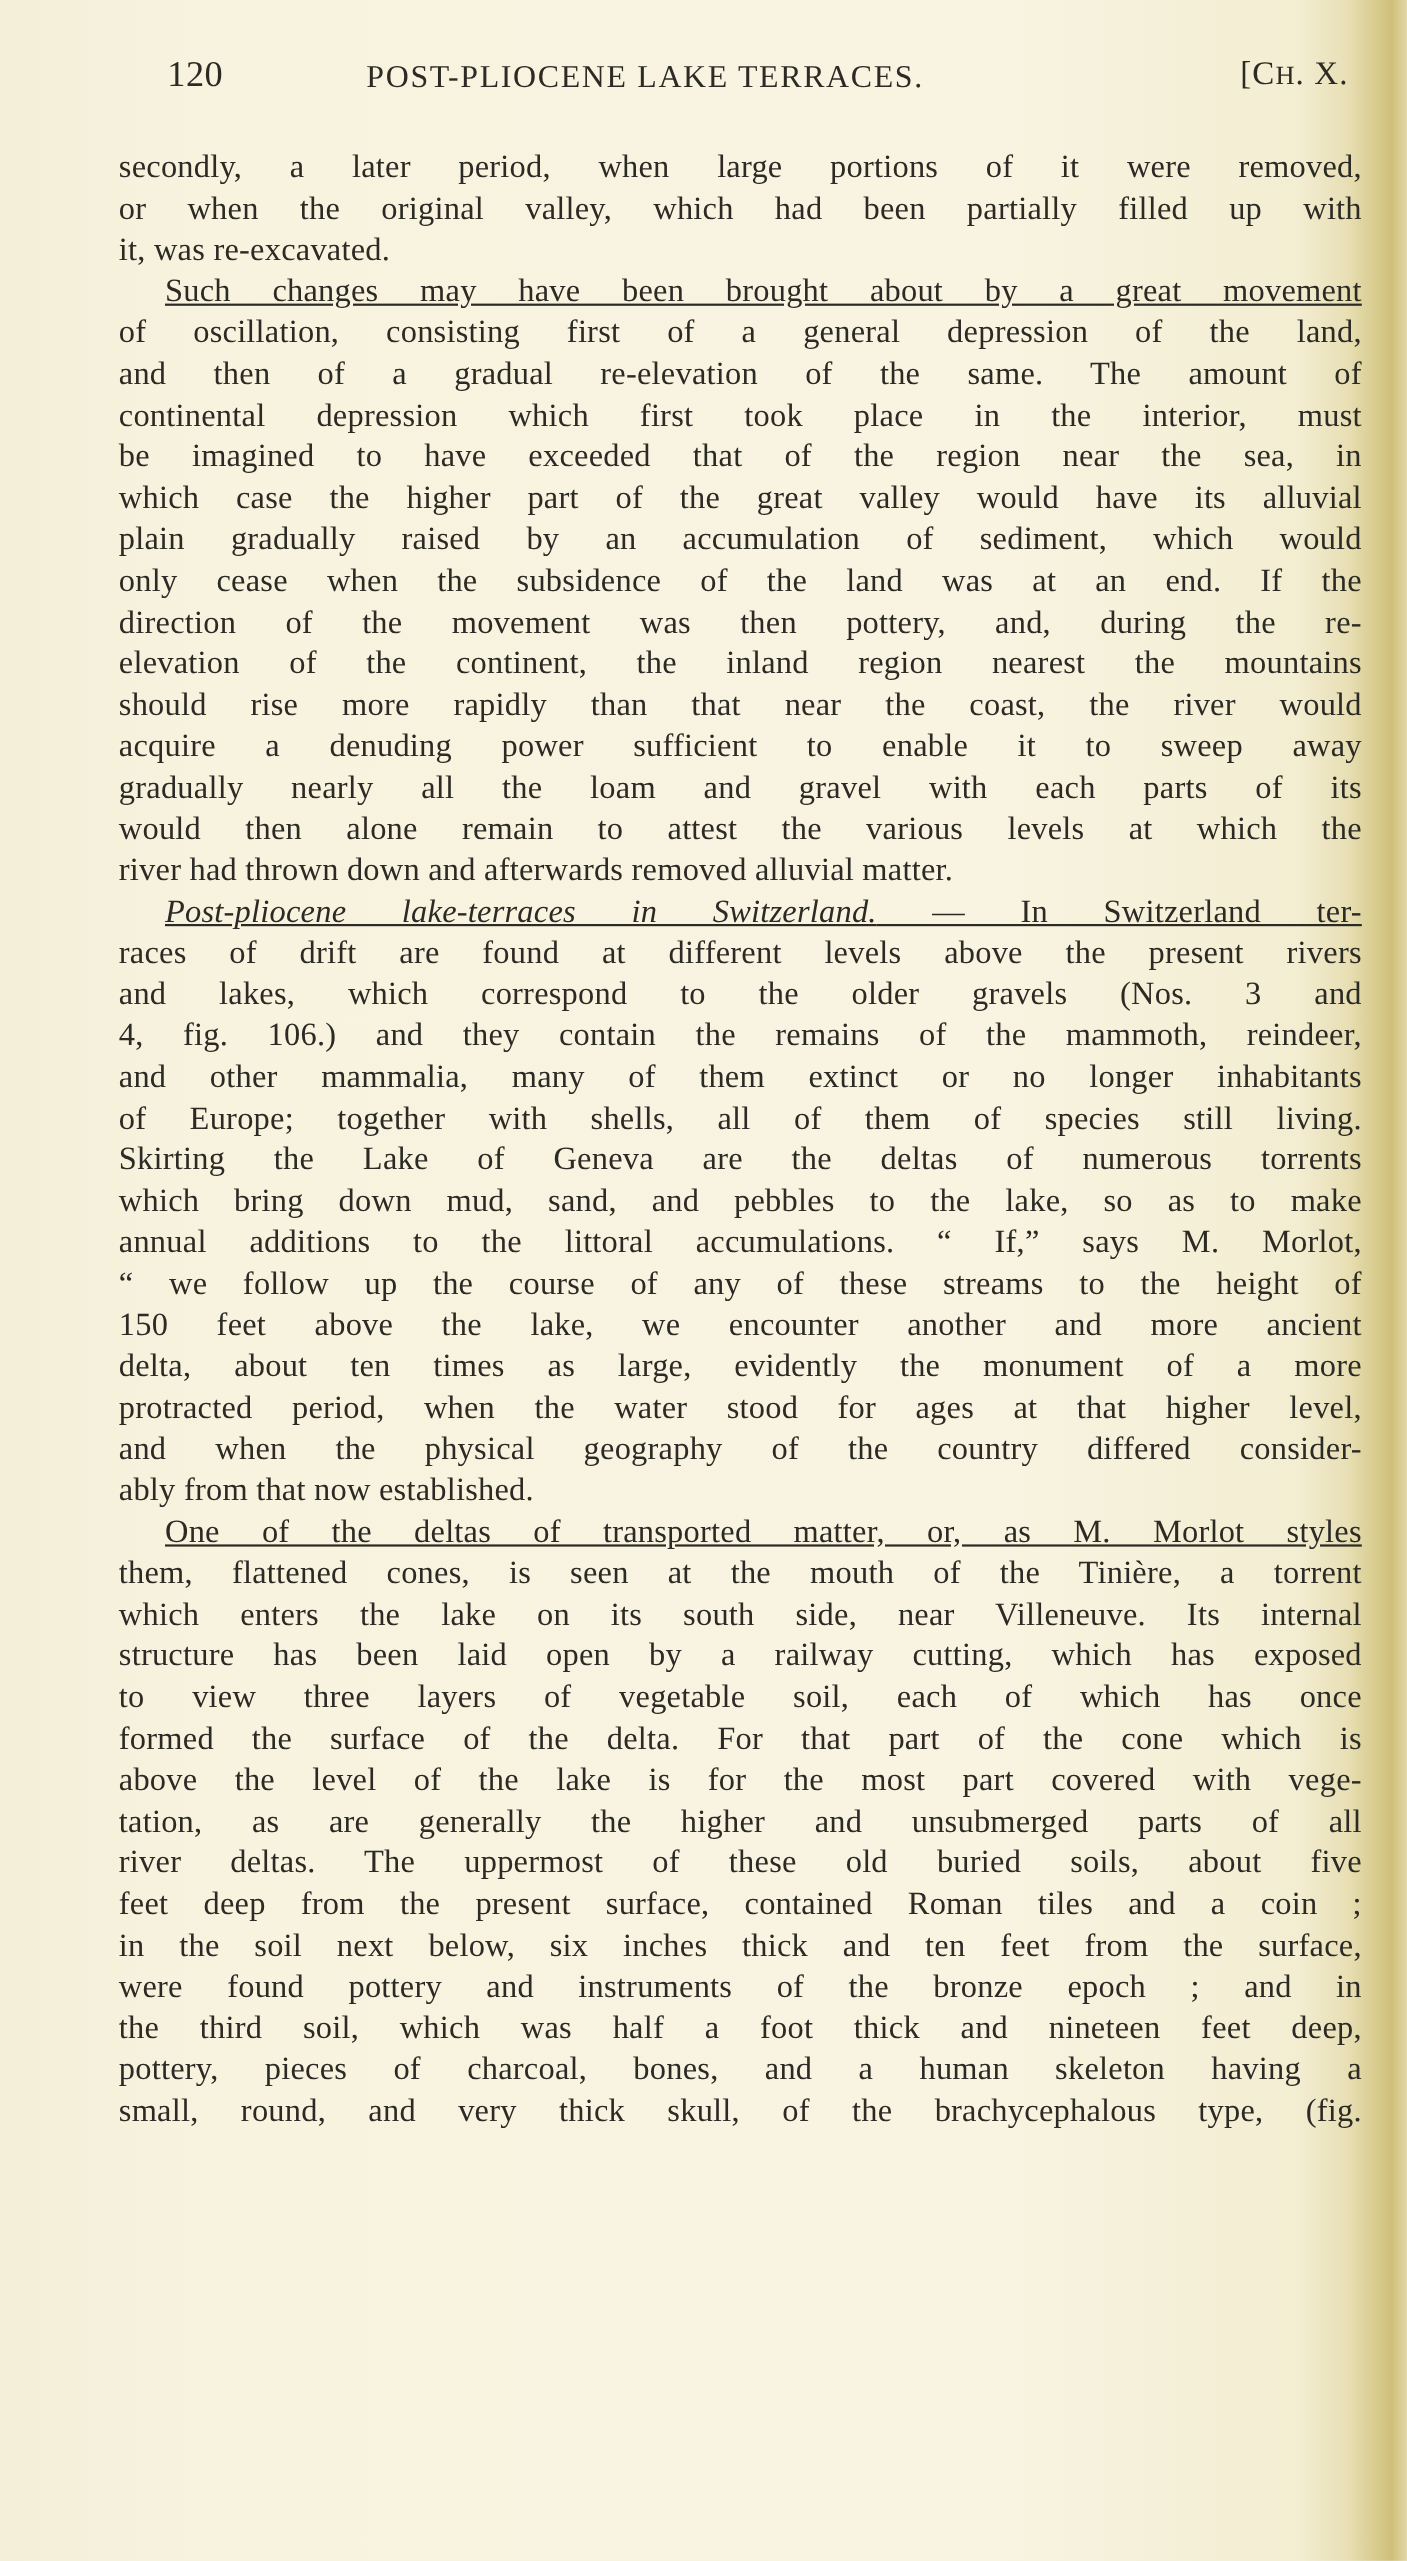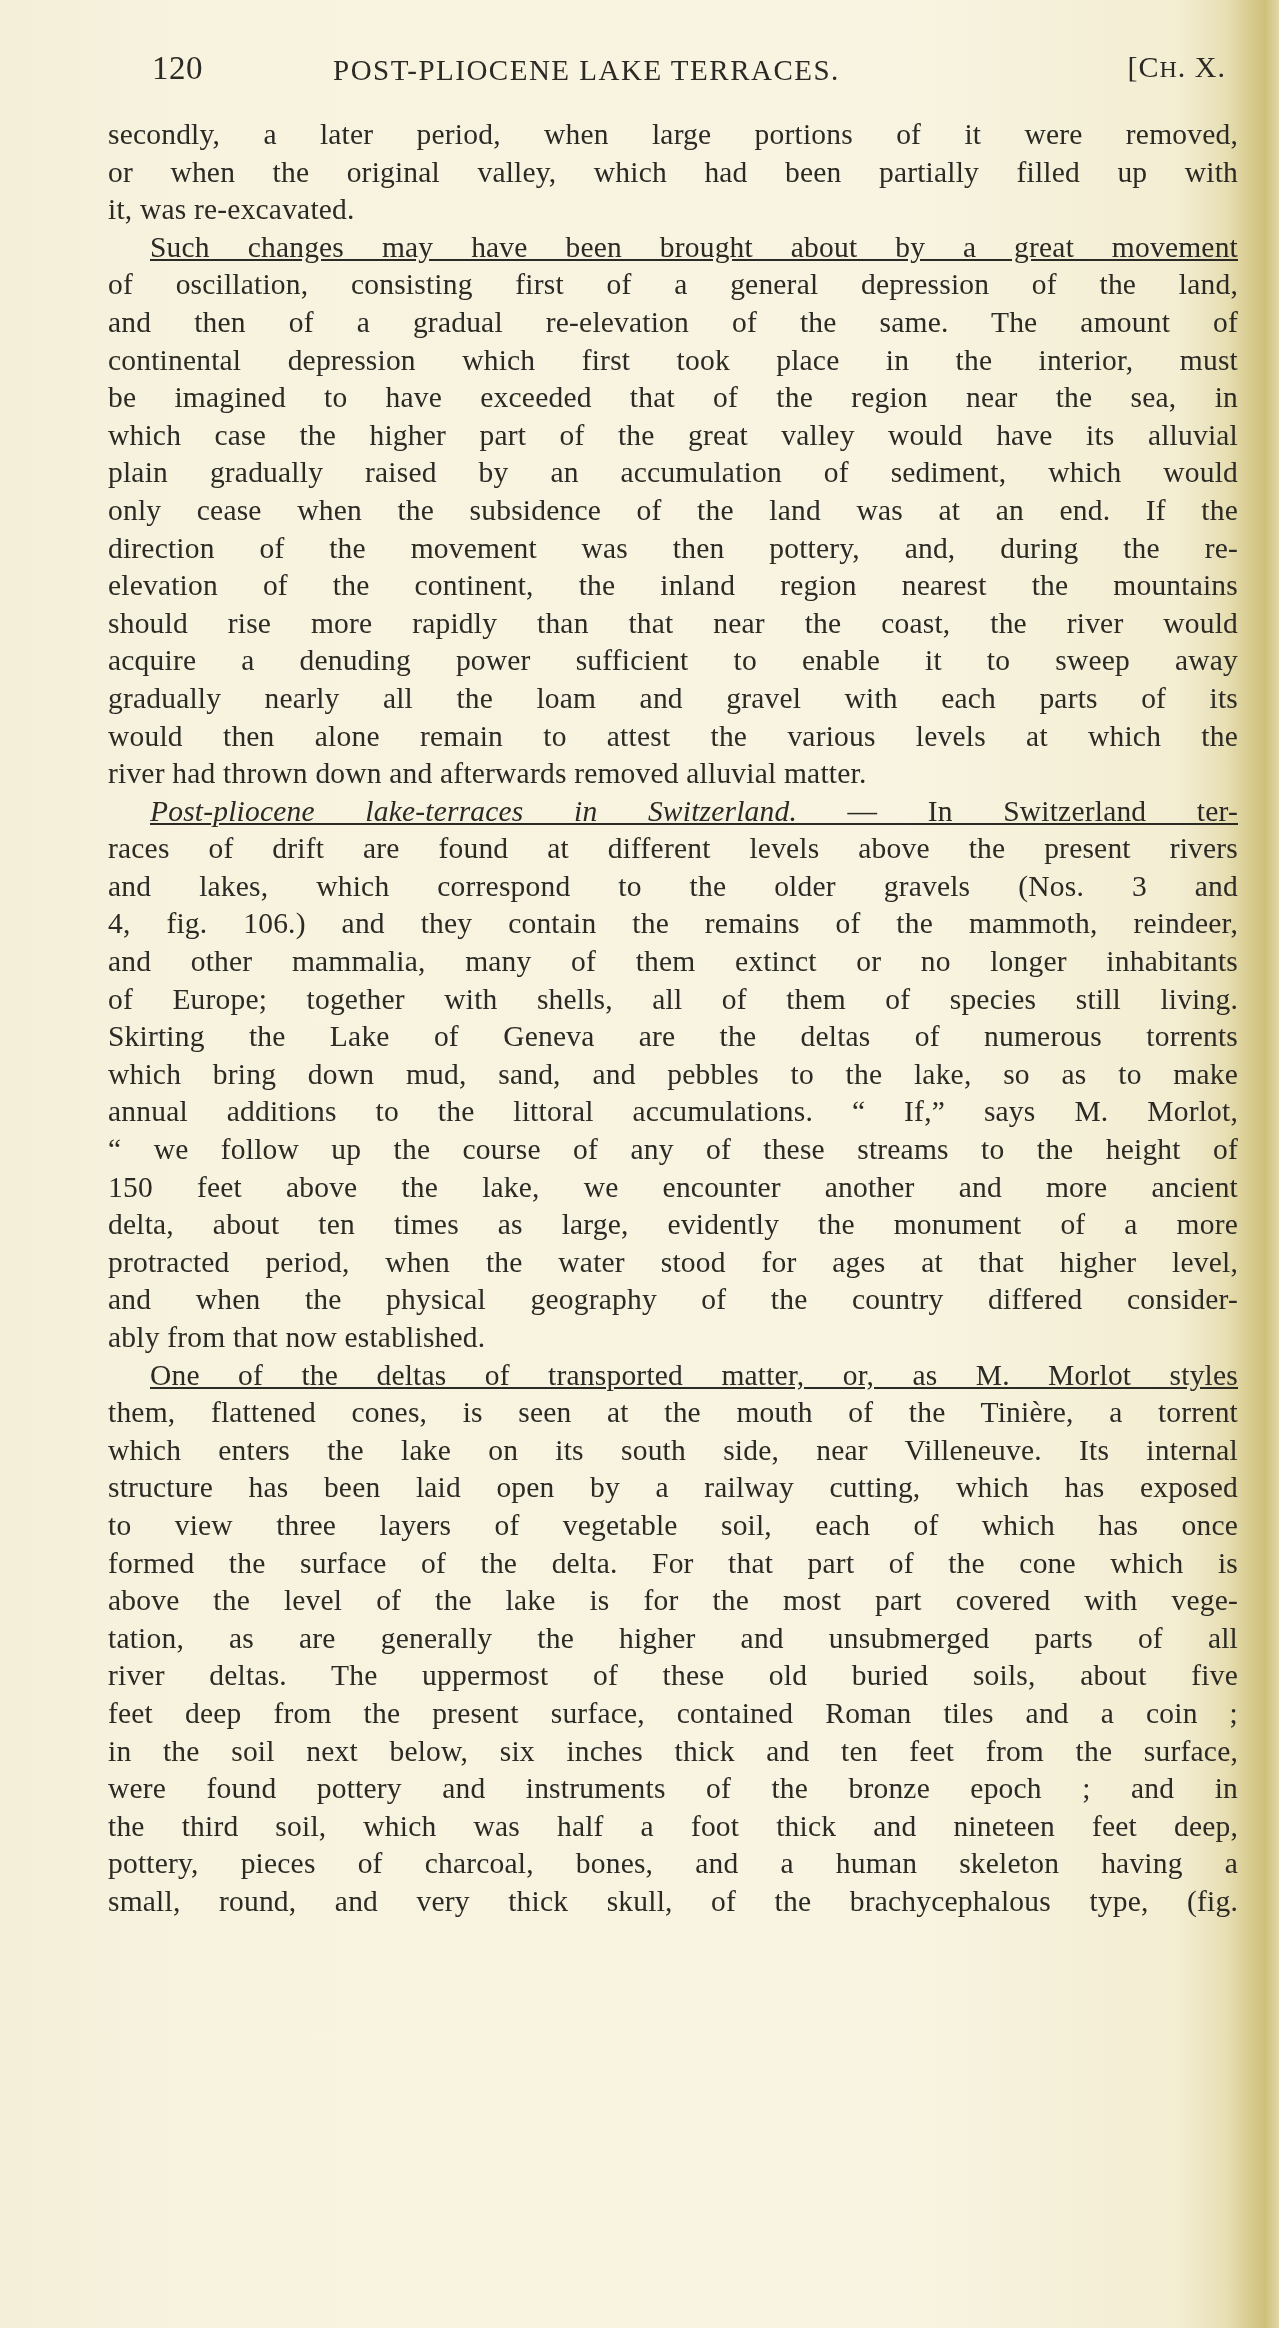--- a/index.html
+++ b/index.html
@@ -59,21 +59,21 @@
       top: 0;
       font-size: 30px;
       letter-spacing: 1px;
       text-align: right;
     }
     .chapter-ref .sc {
       font-size: 24px;
     }
     .body-text {
       position: absolute;
-      top: 116px;
+      top: 134px;
       left: 108px;
       width: 1130px;
     }
     .line {
       display: block;
       height: 37.6px;
       line-height: 37.6px;
       font-size: 29.5px;
       white-space: nowrap;
       text-align: justify;

